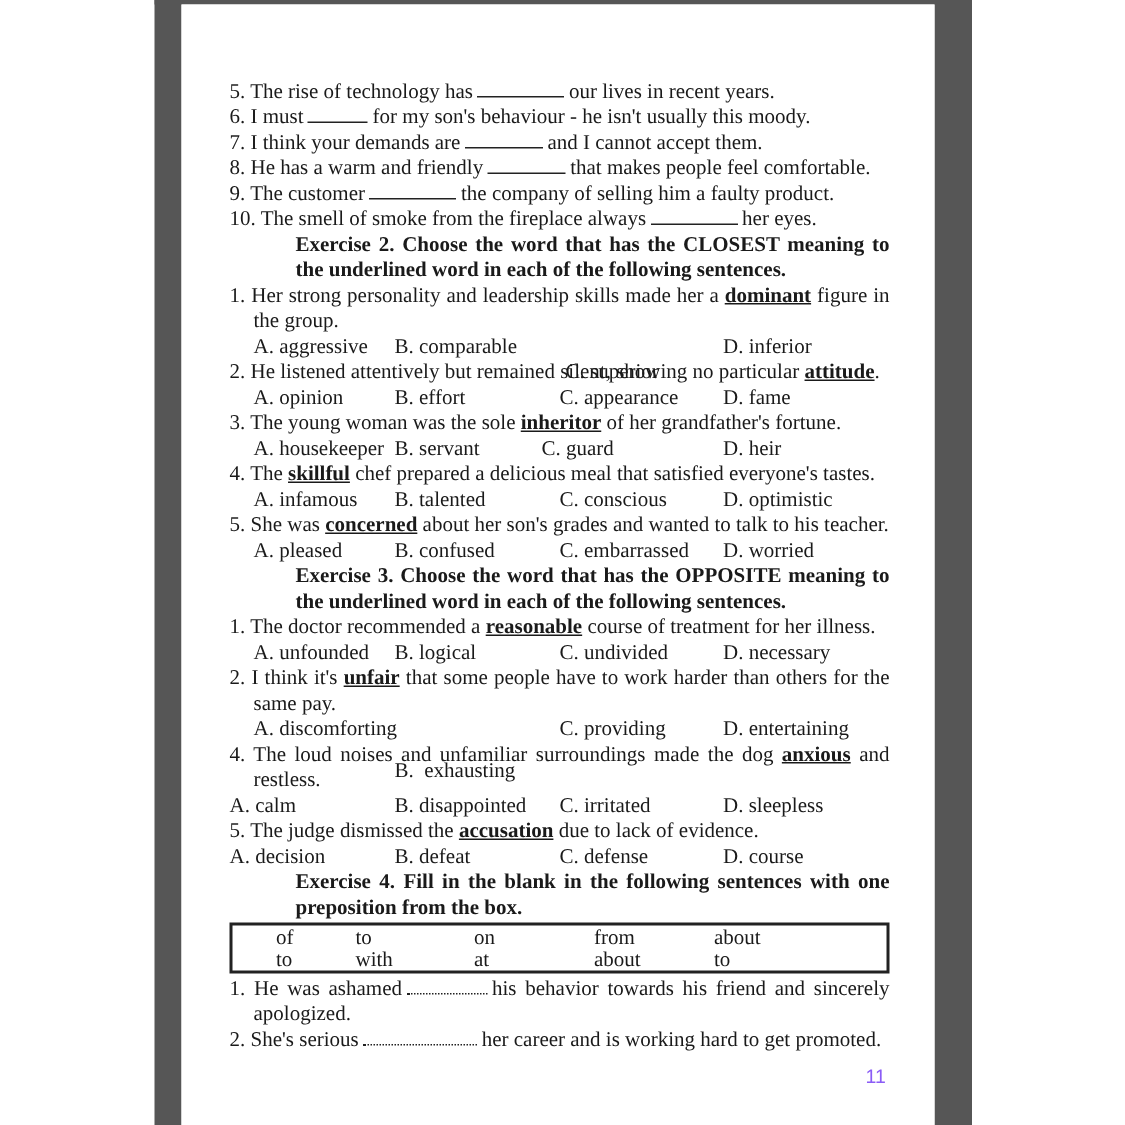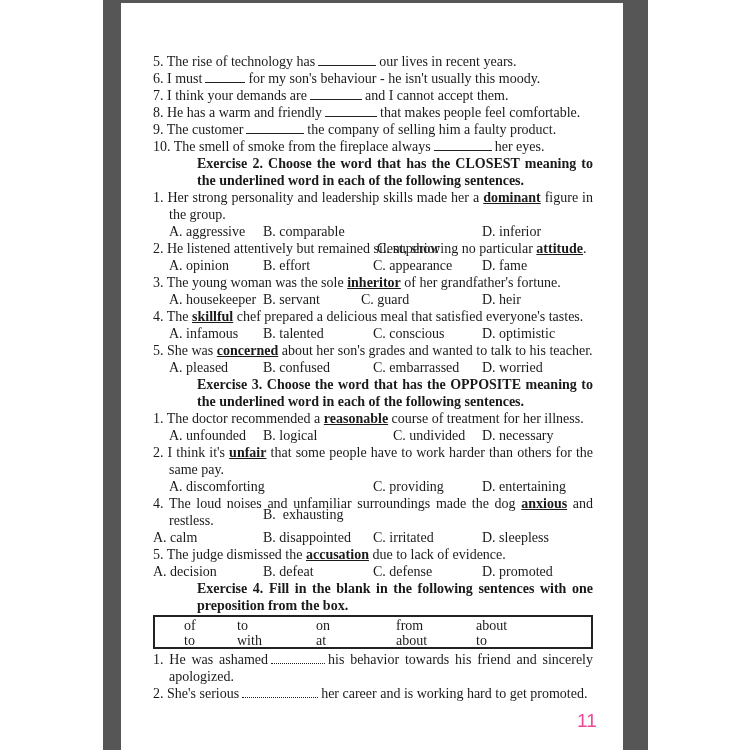--- a/index.html
+++ b/index.html
@@ -14,21 +14,21 @@
   .wrap { white-space:normal; height:auto; text-align:justify; }
   .bold { font-weight:bold;margin-left:44px; }
   .u { font-weight:bold; text-decoration:underline; }
   .blank { display:inline-block; border-bottom:1px solid #222; height:11px; vertical-align:baseline; margin:0 3px; }
   .dots { display:inline-block; border-bottom:1px dotted #222; height:11px; vertical-align:baseline; margin:0 3px; }
   .opts { position:relative; height:17px; white-space:nowrap; }
   .opts span { position:absolute; top:0; }
   .hang { padding-left:16px; text-indent:-16px; }
   .box { border:2px solid #222; height:30px; position:relative; margin:1px 0 2px 0; width:436px; }
   .box span { position:absolute; }
-  .pagenum { position:absolute; left:456px; top:707px; font-family:"Liberation Sans", sans-serif; font-size:19px; color:#ec4899; }
+  .pagenum { position:absolute; left:456px; top:707px; font-family:"Liberation Sans", sans-serif; font-size:13px; color:#8b5cf6; }
 </style>
 </head>
 <body>
 
 <div class="frame-top"></div>
 <div class="frame-left"></div>
 <div class="frame-right"></div>
 
 <div class="page">
   <div class="content">
@@ -80,21 +80,21 @@
           <span style="left: 329px; white-space: pre;">D. worried</span>
         </div>
       </div>
 
     <div class="wrap bold">Exercise 3. Choose the word that has the OPPOSITE meaning to the underlined word in each of the following sentences.</div>
     <div id="ex3">
         <div class="wrap hang"><span>1. </span><span>The doctor recommended a </span><span class="u">reasonable</span><span> course of treatment for her illness.</span></div>
         <div class="opts">
           <span style="left: 16px; white-space: pre;">A. unfounded</span>
           <span style="left: 110px; white-space: pre;">B. logical</span>
-          <span style="left: 220px; white-space: pre; margin-left: 20px;">C. undivided</span>
+          <span style="left: 220px; white-space: pre;">C. undivided</span>
           <span style="left: 329px; white-space: pre;">D. necessary</span>
         </div>
         <div class="wrap hang"><span>2. </span><span>I think it's </span><span class="u">unfair</span><span> that some people have to work harder than others for the same pay.</span></div>
         <div class="opts">
           <span style="left: 16px; white-space: pre;">A. discomforting</span>
           <span style="left: 110px; white-space: pre; margin-top: 28px;">B.  exhausting</span>
           <span style="left: 220px; white-space: pre;">C. providing</span>
           <span style="left: 329px; white-space: pre;">D. entertaining</span>
         </div>
         <div class="wrap hang"><span>4. </span><span>The loud noises and unfamiliar surroundings made the dog </span><span class="u">anxious</span><span> and restless.</span></div>
@@ -102,21 +102,21 @@
           <span style="left: 0px; white-space: pre;">A. calm</span>
           <span style="left: 110px; white-space: pre;">B. disappointed</span>
           <span style="left: 220px; white-space: pre;">C. irritated</span>
           <span style="left: 329px; white-space: pre;">D. sleepless</span>
         </div>
         <div class="wrap hang"><span>5. </span><span>The judge dismissed the </span><span class="u">accusation</span><span> due to lack of evidence.</span></div>
         <div class="opts">
           <span style="left: 0px; white-space: pre;">A. decision</span>
           <span style="left: 110px; white-space: pre;">B. defeat</span>
           <span style="left: 220px; white-space: pre;">C. defense</span>
-          <span style="left: 329px; white-space: pre;">D. promoted</span>
+          <span style="left: 329px; white-space: pre;">D. course</span>
         </div>
       </div>
 
     <div class="wrap bold">Exercise 4. Fill in the blank in the following sentences with one preposition from the box.</div>
     <div class="box">
       <span style="left:29px;top:0px">of</span>
       <span style="left:82px;top:0px">to</span>
       <span style="left:161px;top:0px">on</span>
       <span style="left:241px;top:0px">from</span>
       <span style="left:321px;top:0px">about</span>

